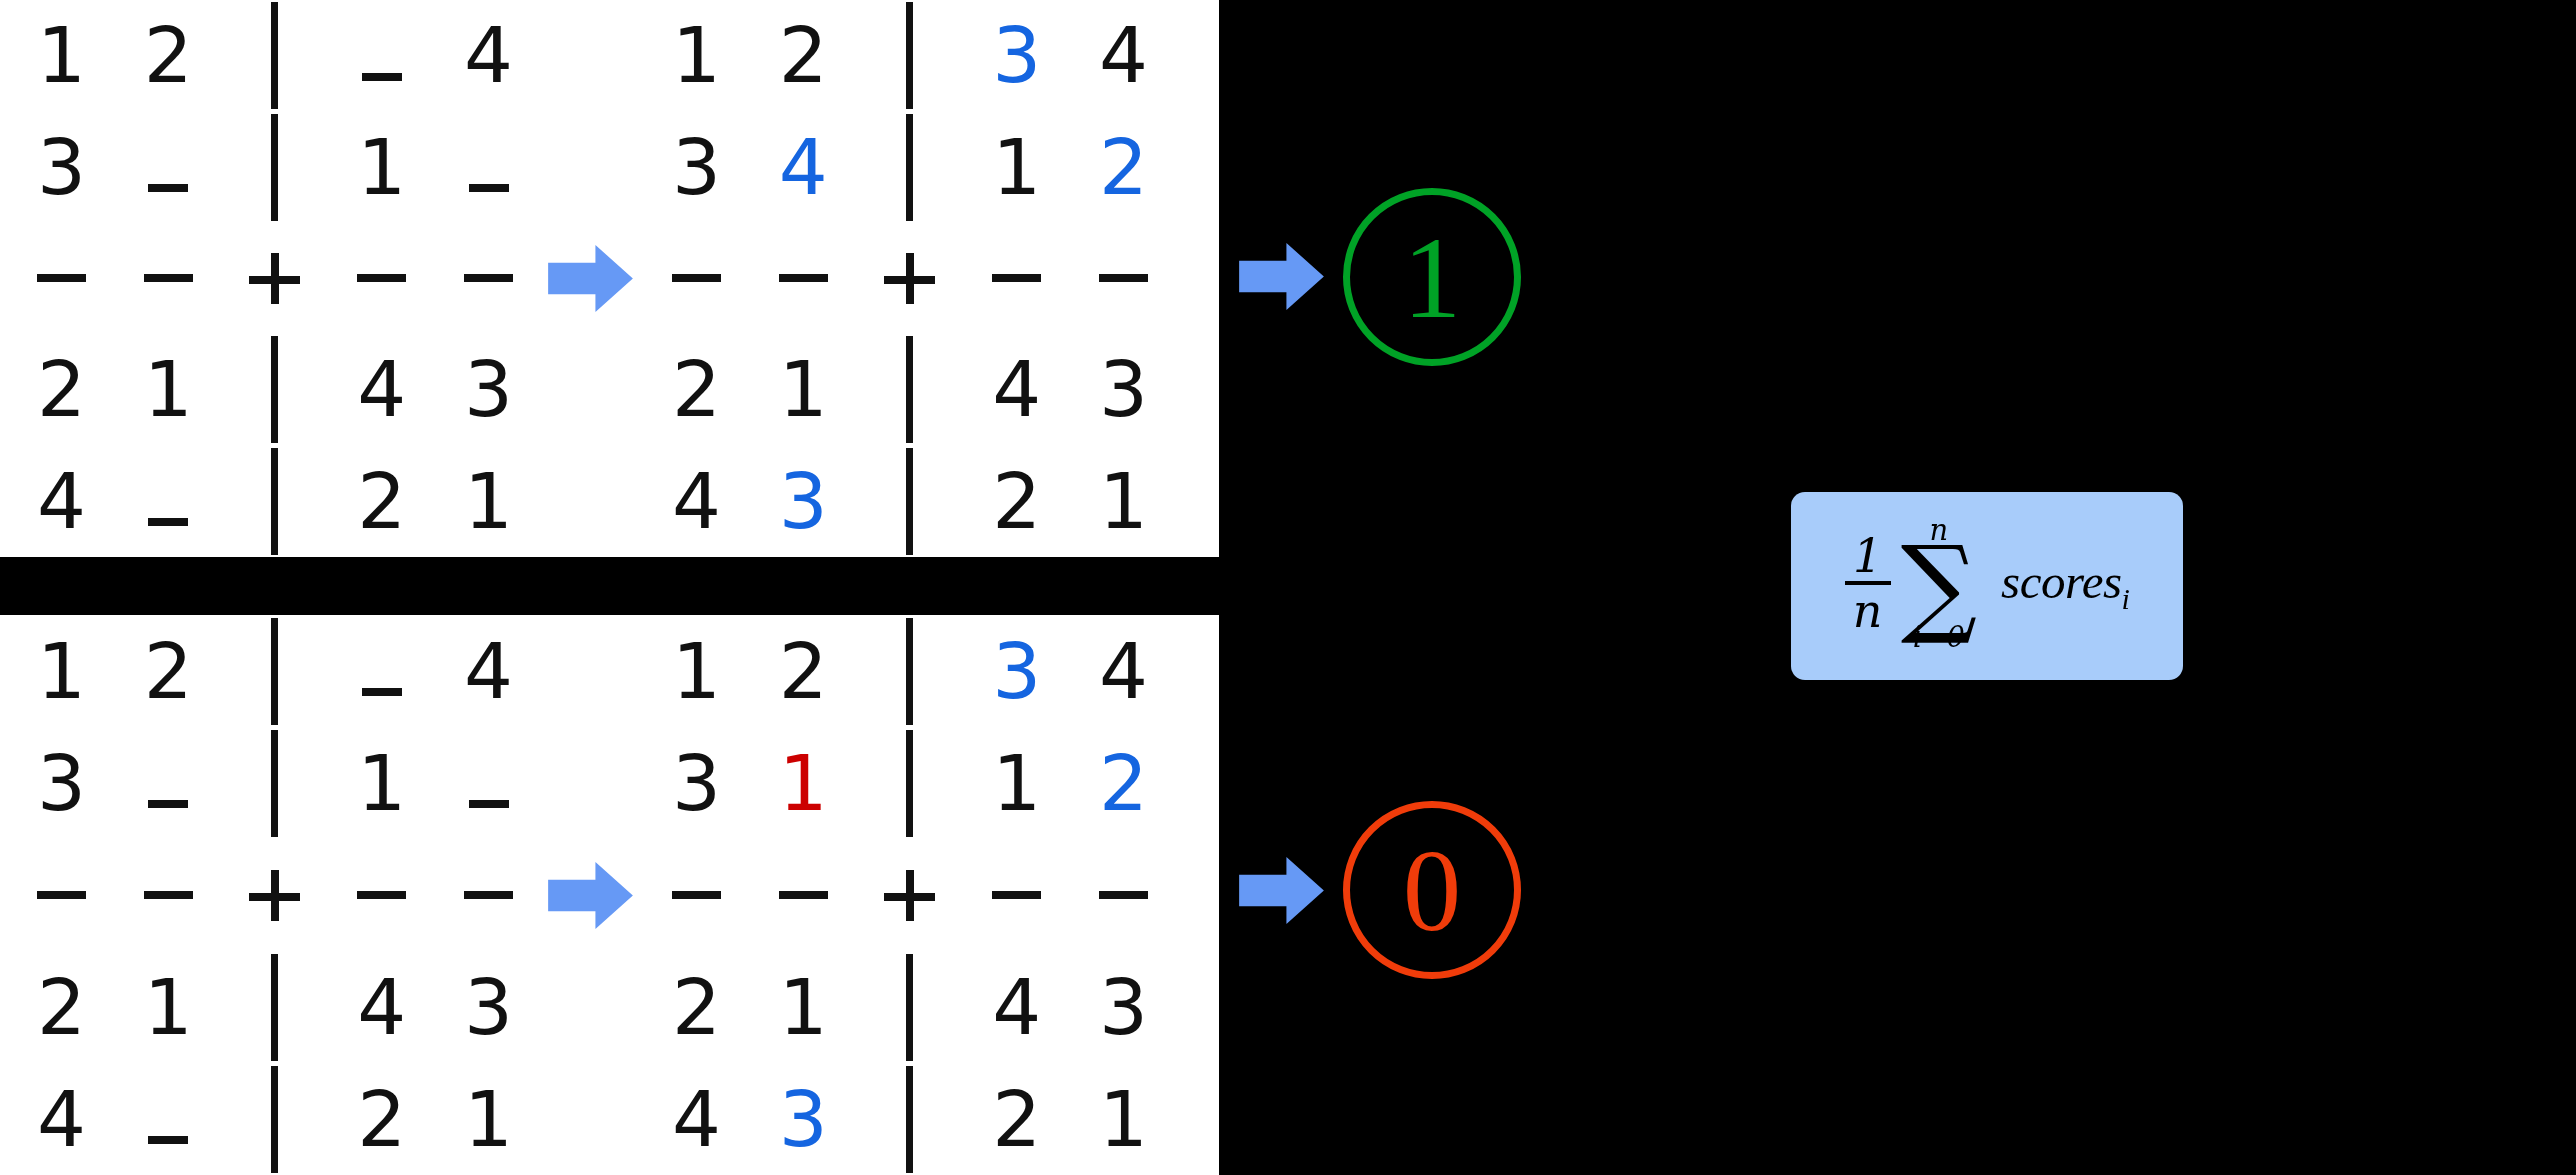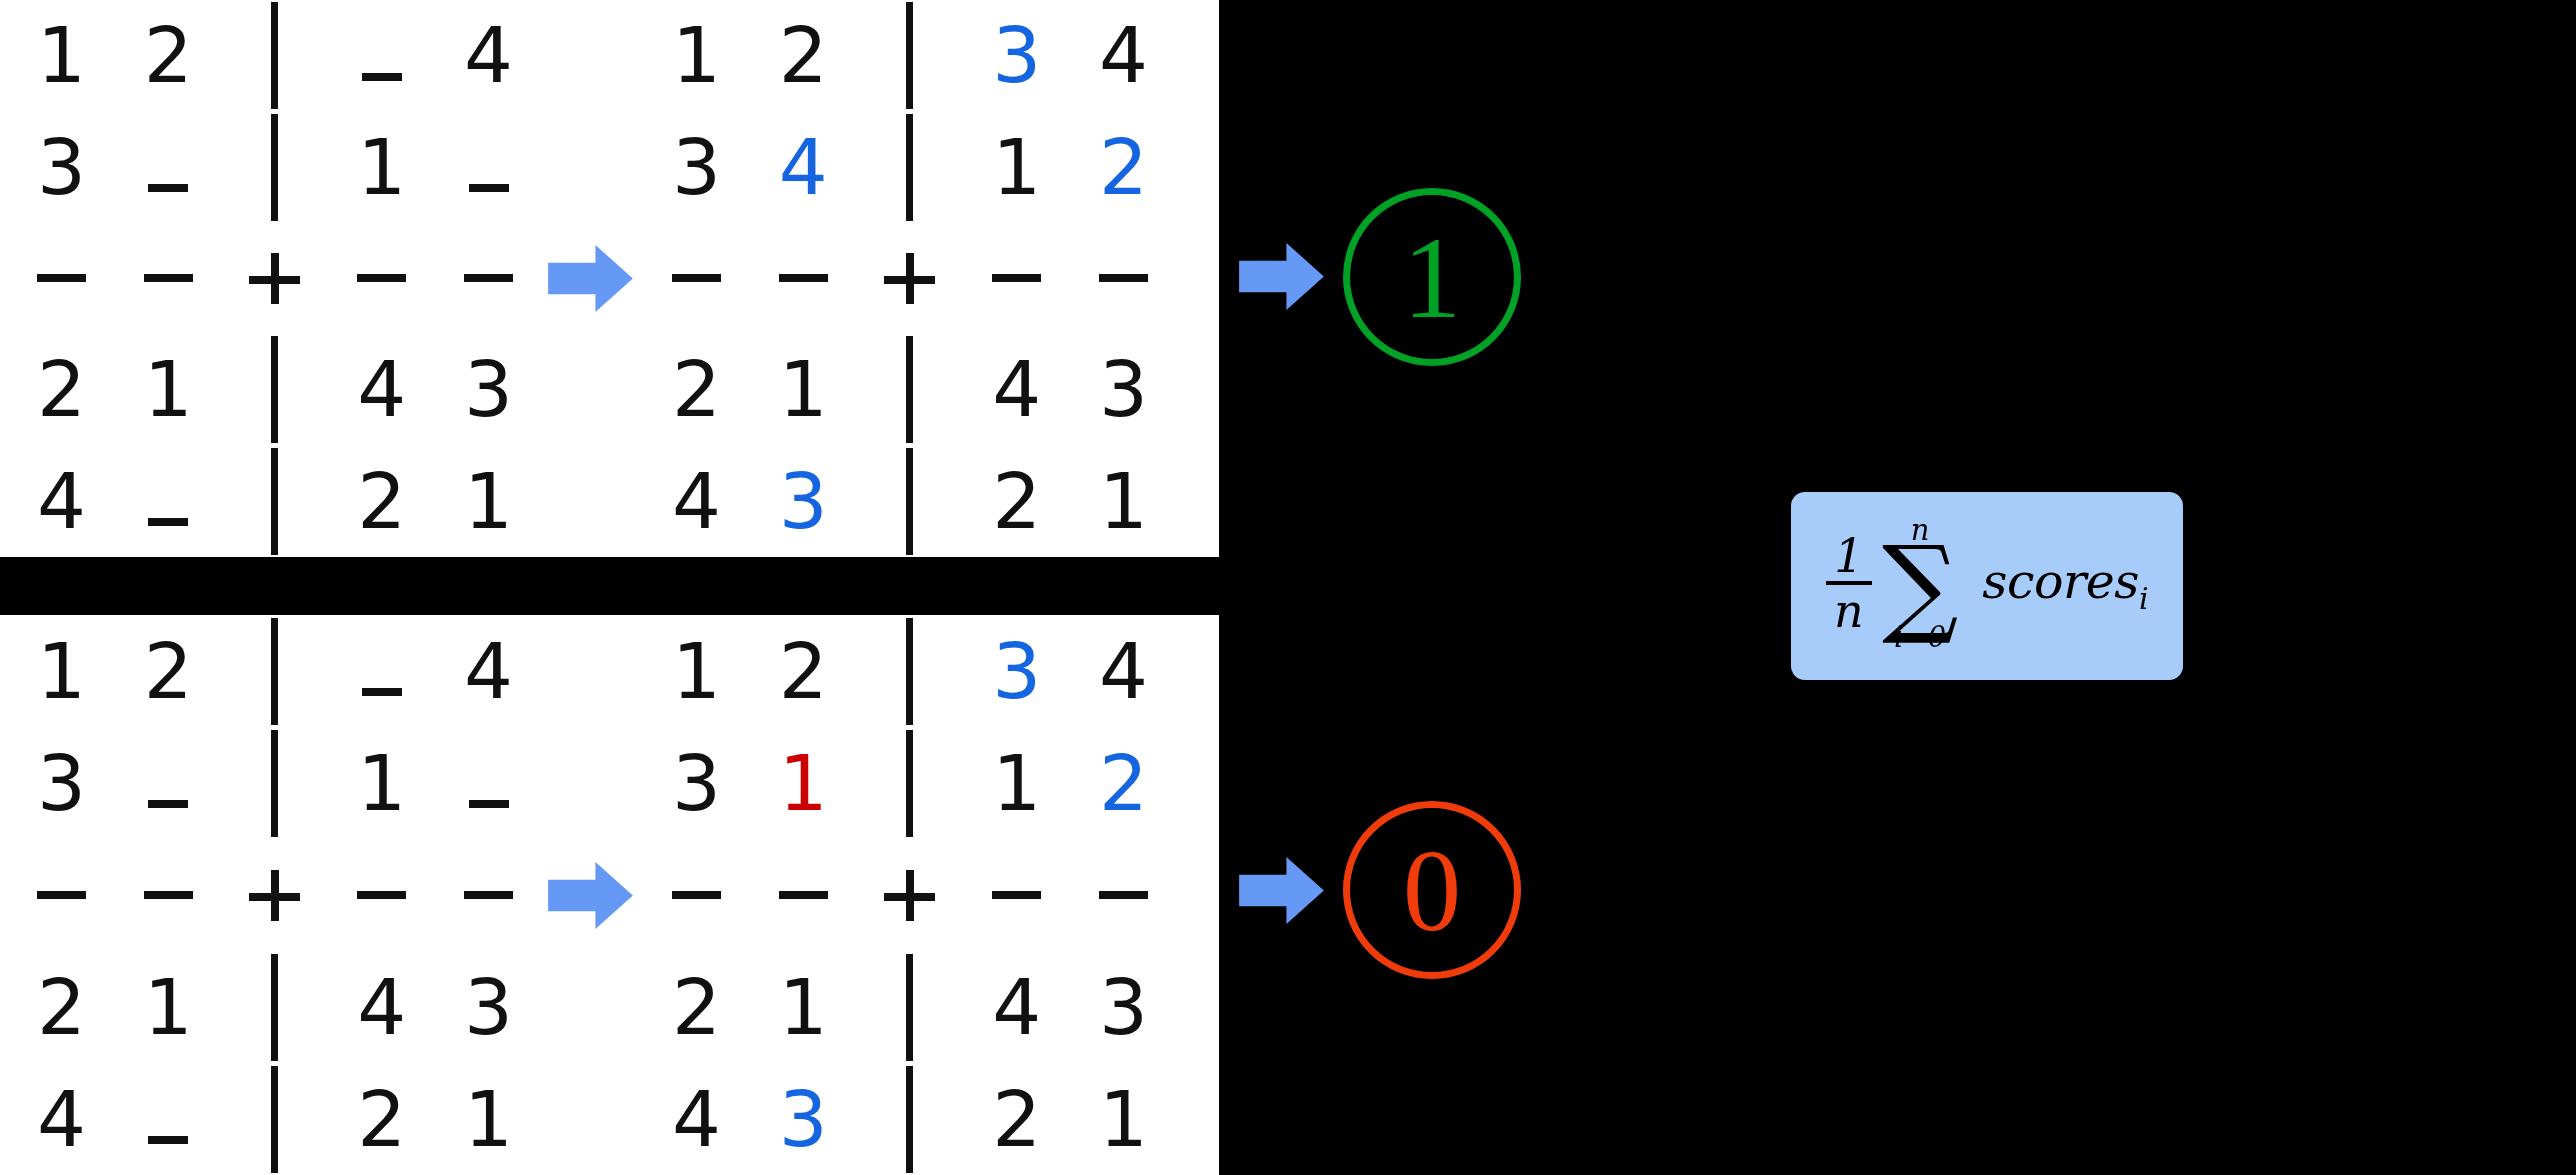--- a/index.html
+++ b/index.html
@@ -104,21 +104,21 @@
   .frac .bar{width:46px;height:4px;background:#000;}
   .frac .den{padding:3px 6px 0 6px;}
   .sigmawrap{
     display:inline-flex;flex-direction:column;align-items:center;
     line-height:1;margin:0 6px;
   }
   .sigmawrap .lim{font-size:29px;font-style:italic;}
   .sigmawrap .lim.top{margin-bottom:-6px;}
   .sigmawrap .lim.bot{margin-top:-8px;text-align:center;}
   .sigmawrap .sig{font-size:107px;font-style:normal;line-height:0.86;font-family:"DejaVu Serif",serif;}
-  .scores{font-size:49px;font-style:italic;letter-spacing:-0.5px;margin-left:18px;}
+  .scores{font-size:49px;font-style:italic;letter-spacing:-0.5px;margin-left:18px;font-family:Liberation Serif, serif;}
   .scores .sub{font-size:30px;vertical-align:sub;}
 </style>
 </head>
 <body>
 
 <div class="panel" id="panel-0">
 
   <div class="grid g-before">
 
     <div class="cell">1</div>

